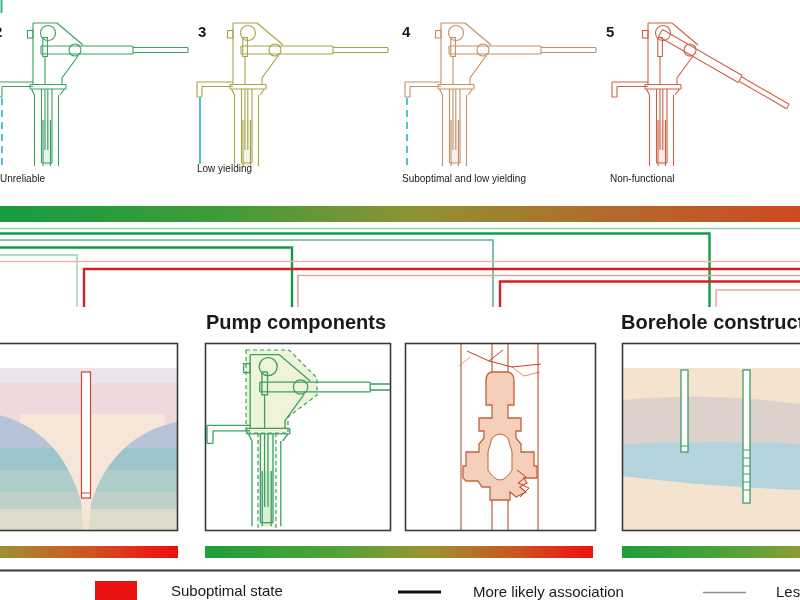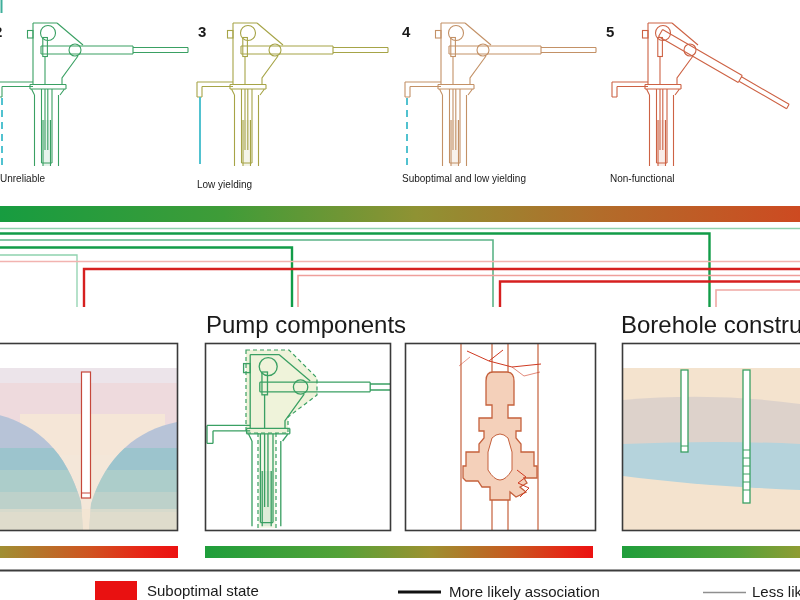--- a/index.html
+++ b/index.html
@@ -2,22 +2,22 @@
 <html><head>
 <meta charset="utf-8">
 <style>
   html,body{margin:0;padding:0;background:#fff;}
   #canvas{position:relative;width:800px;height:600px;background:#fff;overflow:hidden;
           font-family:"Liberation Sans", sans-serif;color:#1a1a1a;}
   #canvas svg{position:absolute;left:0;top:0;}
   .txt{position:absolute;white-space:nowrap;}
   .num{font-size:15px;font-weight:700;}
   .state-label{font-size:10px;}
-  .section-title{font-size:24px;font-weight:400;}
-  .legend-label{font-size:15px;}
+  .section-title{font-size:20px;font-weight:700;}
+  .legend-label{font-size:15px;margin-left:24px;}
   .clip-title{overflow:hidden;}
 </style>
 </head>
 <body>
 
 <div id="canvas">
 
 <svg width="800" height="600" viewBox="0 0 800 600">
   <defs>
     <linearGradient id="topGrad" x1="0" y1="0" x2="1" y2="0">
@@ -198,21 +198,21 @@
   <path d="M398,592 H441" stroke="#111" stroke-width="3.2"></path>
   <path d="M703,592.5 H746" stroke="#8f8f8f" stroke-width="1.6"></path>
 </svg>
 
 <div class="txt num" style="left:-6px;top:23px">2</div>
 <div class="txt num" style="left:198px;top:23px">3</div>
 <div class="txt num" style="left:402px;top:23px">4</div>
 <div class="txt num" style="left:606px;top:23px">5</div>
 
 <div class="txt state-label" style="left:0px;top:173px">Unreliable</div>
-<div class="txt state-label" style="left:197px;top:179px">Low yielding</div>
+<div class="txt state-label" style="left:197px;top:163px">Low yielding</div>
 <div class="txt state-label" style="left:402px;top:173px">Suboptimal and low yielding</div>
 <div class="txt state-label" style="left:610px;top:173px">Non-functional</div>
 
 <div class="txt section-title" style="left:206px;top:311px">Pump components</div>
 <div class="txt section-title clip-title" style="left:621px;top:311px;width:179px">Borehole construction</div>
 
 <div class="txt legend-label" style="left:147px;top:582px">Suboptimal state</div>
 <div class="txt legend-label" style="left:449px;top:583px">More likely association</div>
 <div class="txt legend-label" style="left:752px;top:583px">Less likely association</div>
 

